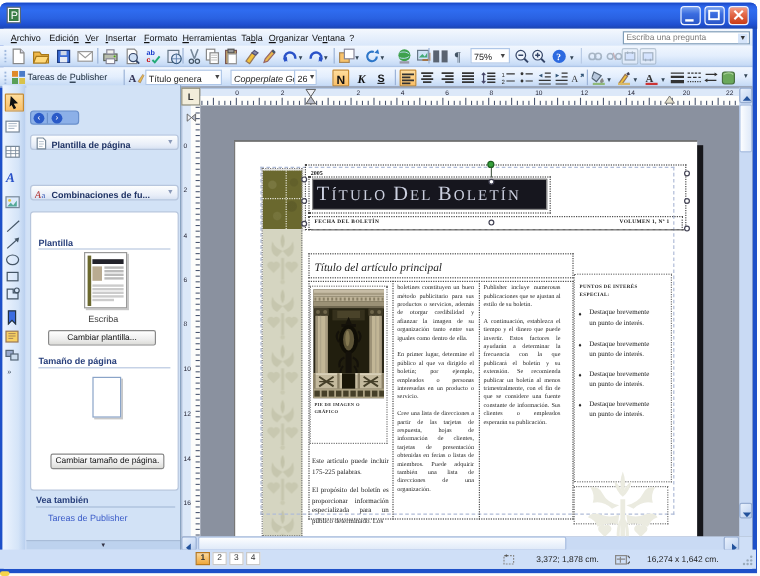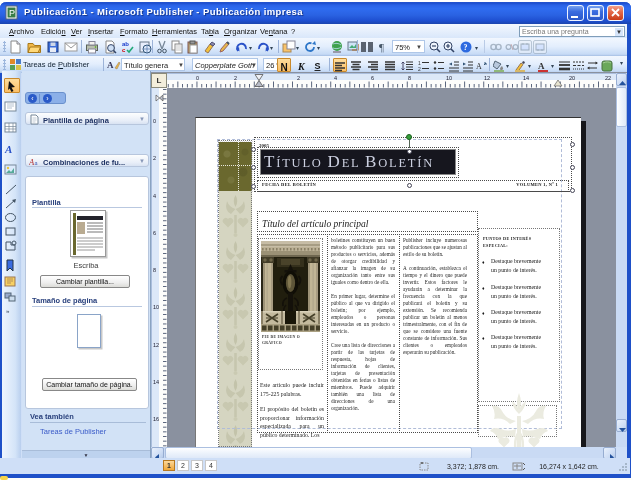--- a/index.html
+++ b/index.html
@@ -85,21 +85,20 @@
 #belowwin{position:absolute;left:0;top:478px;width:633px;height:2px;background:#fdfdfa;}
 </style></head>
 <body>
 <div id="win">
   <div id="titlebar">
     <svg class="ticon" viewBox="0 0 15 15">
         <rect x="1" y="1" width="11" height="13" fill="#fff" stroke="#567" stroke-width="1"></rect>
         <rect x="2.5" y="2.5" width="8" height="10" fill="#3a7d46"></rect>
         <text x="4" y="11" font-size="9" fill="#fff" font-family="Liberation Sans">P</text>
       </svg>
-    <div class="ttext">Publicación1 - Microsoft Publisher - Publicación impresa</div>
     <div class="capbtn" id="btnmin"><svg width="15" height="14">
           <rect x="3" y="10" width="7" height="2" fill="#fff"></rect>
         </svg></div>
     <div class="capbtn" id="btnmax"><svg width="15" height="14">
           <rect x="3" y="3" width="8" height="7" fill="none" stroke="#fff" stroke-width="1.6"></rect>
         </svg></div>
     <div class="capbtn" id="btnclose"><svg width="15" height="14">
           <path d="M4 3 L11 10 M11 3 L4 10" stroke="#fff" stroke-width="1.8"></path>
         </svg></div>
   </div>
@@ -324,21 +323,21 @@
       Tareas de <u>P</u>ublisher</div>
     <div class="tsep" style="left:103px"></div>
     <div class="ico" style="left:107px">
         <svg width="14" height="14">
           <text x="0" y="10" font-size="9" font-weight="bold" fill="#335" font-family="Liberation Serif">A</text>
           <path d="M8 10l4-6 1 1-3 6z" fill="#e8b84b" stroke="#975" stroke-width=".5"></path>
         </svg>
       </div>
     <div class="combo" style="left:121px;width:64px;">Título genera<span class="ca">▼</span></div>
     <div class="combo" style="left:192px;width:66px;font-style:italic;">Copperplate Goth<span class="ca">▼</span></div>
-    <div class="combo" style="left:263px;width:19px;">26<span class="ca">▼</span></div>
+    <div class="combo" style="left:245px;width:19px;">26<span class="ca">▼</span></div>
     <div class="tbtnsel" style="left:277px"><svg width="12" height="12">
           <text x="2.5" y="10" font-size="10" font-weight="bold" fill="#111" font-family="Liberation Sans">N</text>
         </svg></div>
     <div class="tbtn" style="left:295px"><svg width="12" height="12">
           <text x="3" y="10" font-size="10" font-style="italic" font-weight="bold" fill="#111" font-family="Liberation Serif">K</text>
         </svg></div>
     <div class="tbtn" style="left:312px"><svg width="12" height="12">
           <text x="2.5" y="9" font-size="9" font-weight="bold" fill="#111" text-decoration="underline" font-family="Liberation Sans">S</text>
         </svg></div>
     <div class="tsep" style="left:329px"></div>

